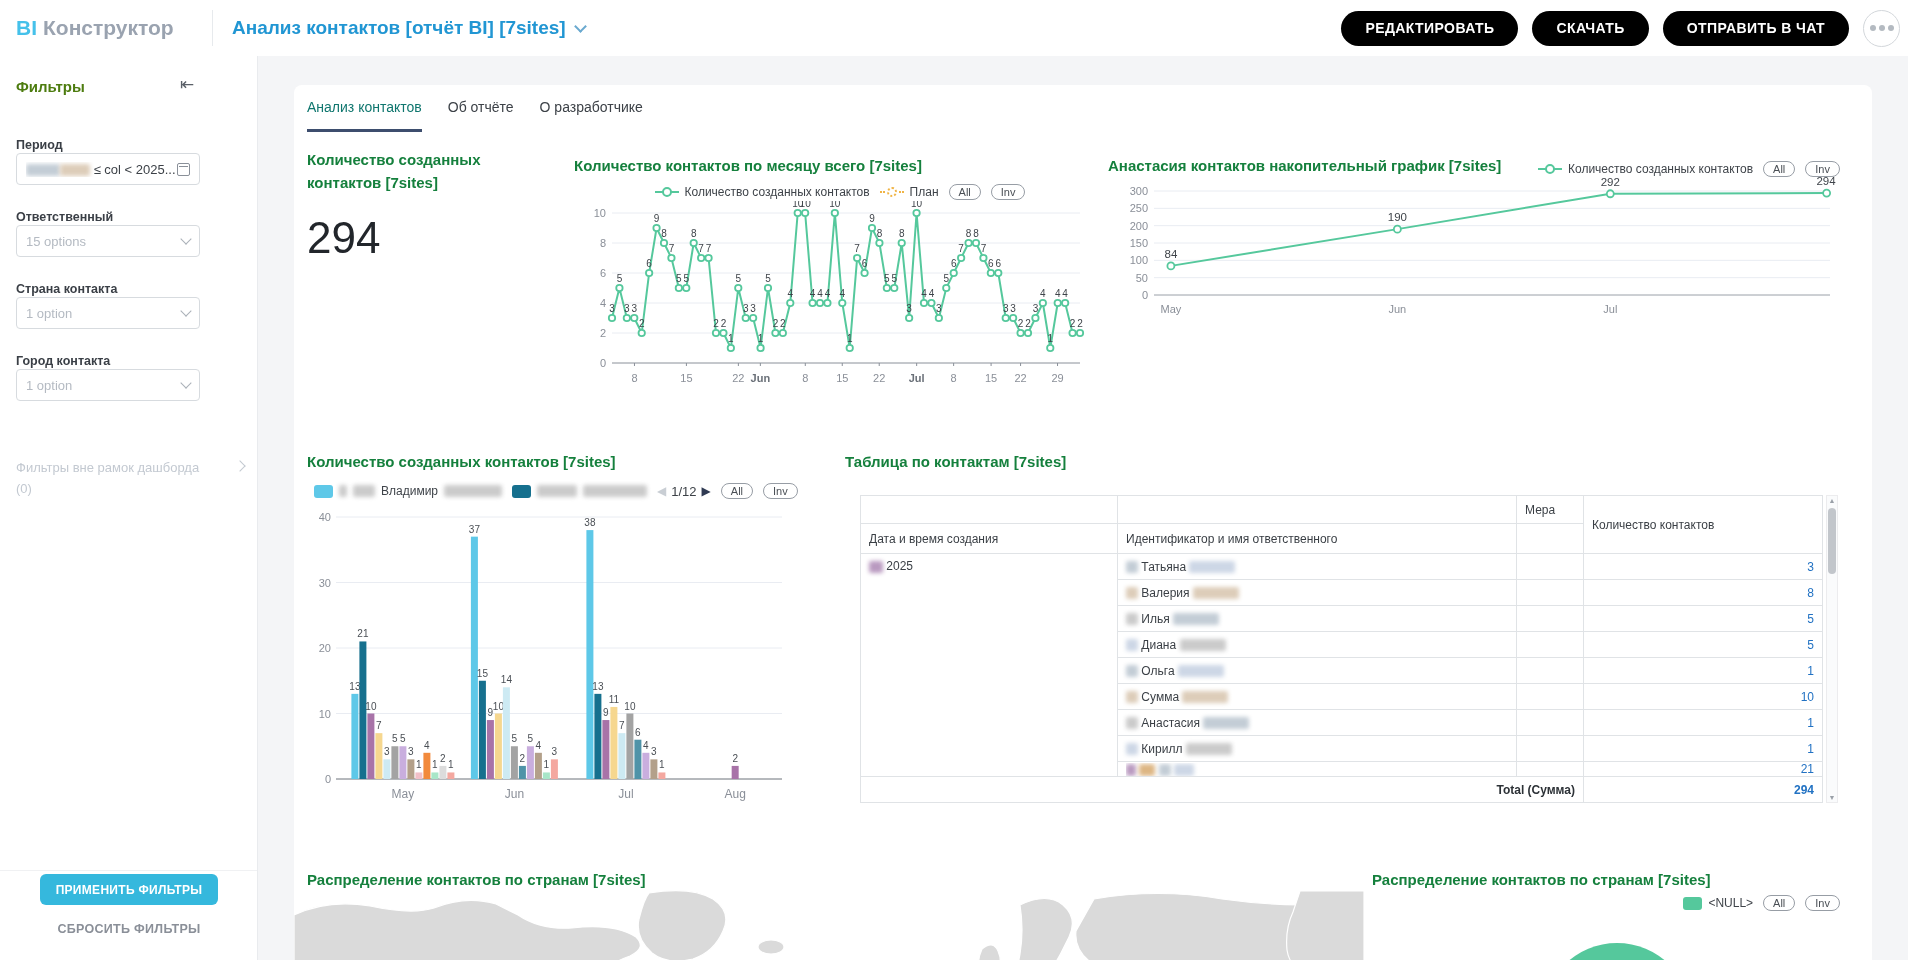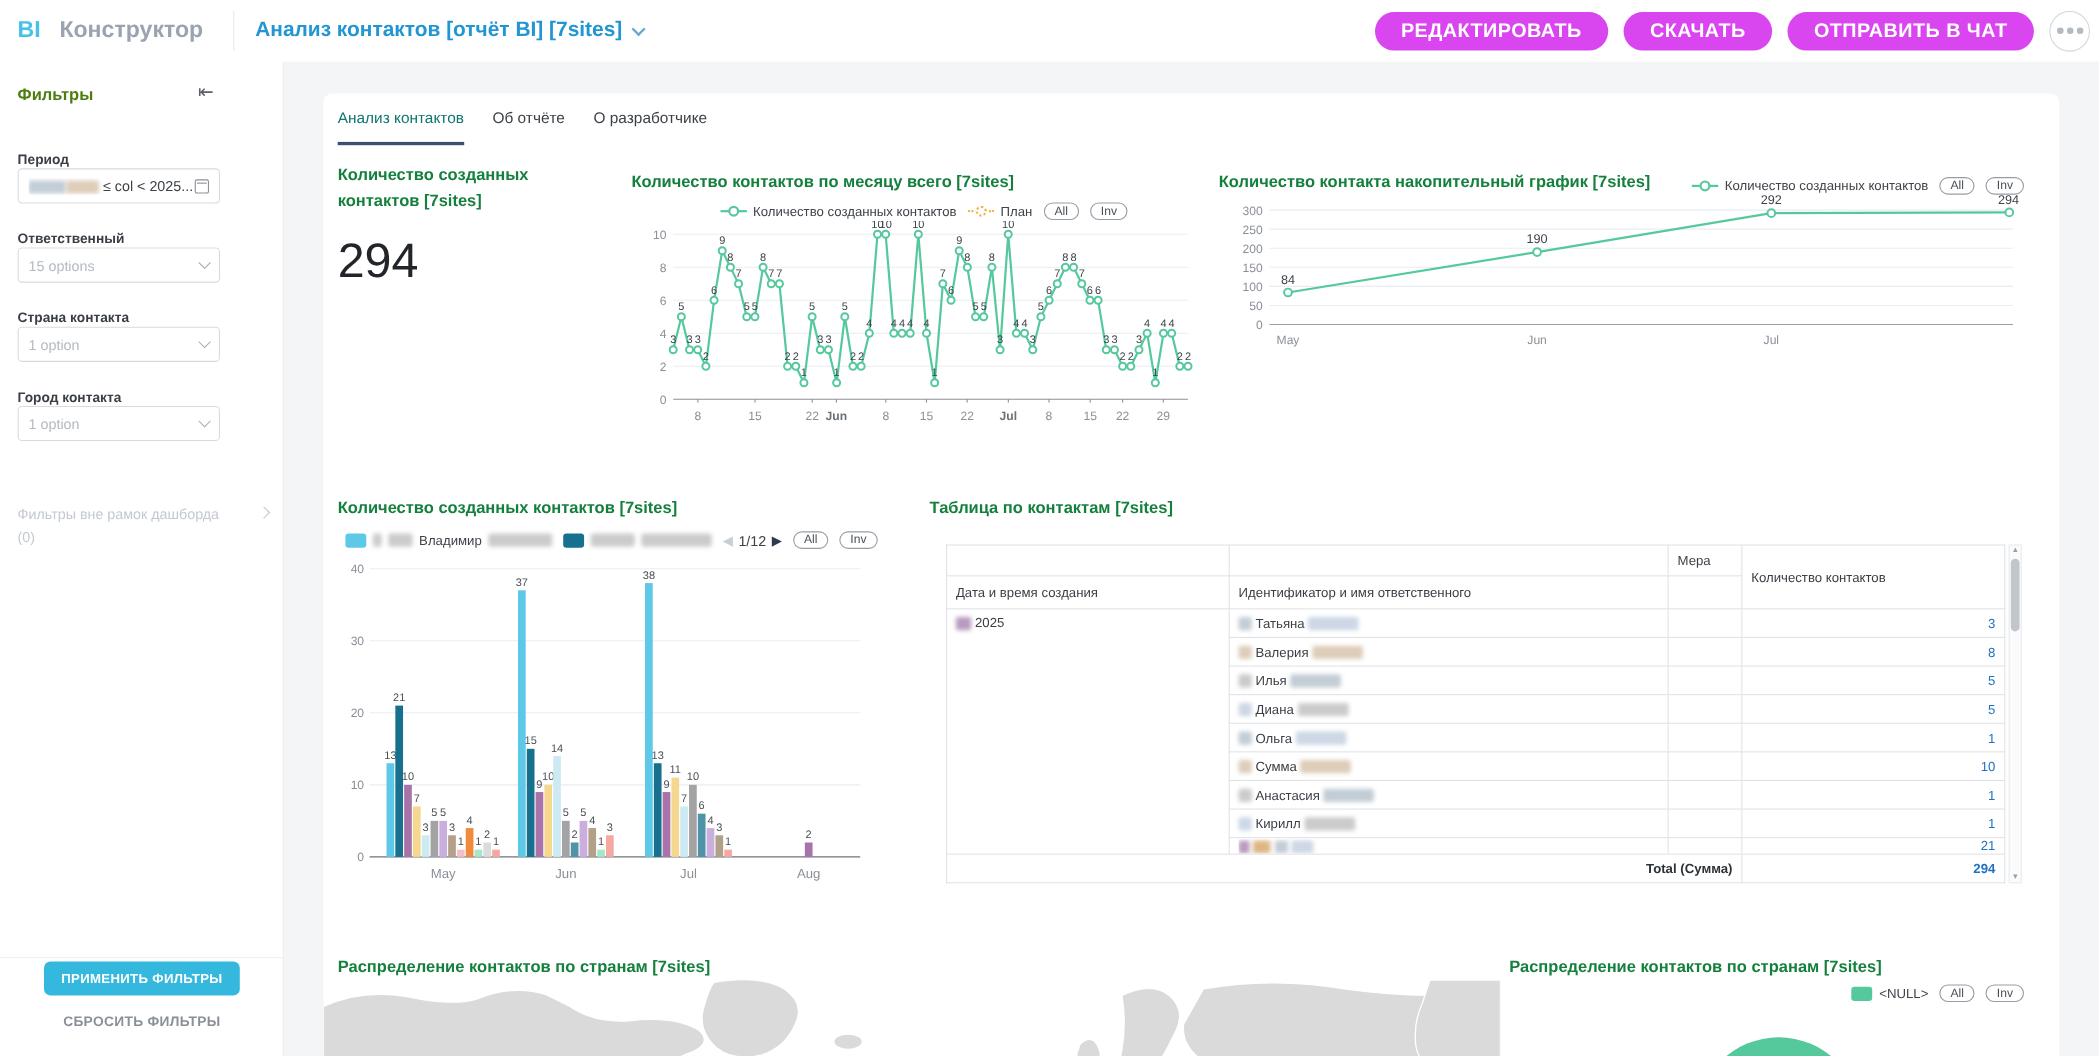--- a/index.html
+++ b/index.html
@@ -1,32 +1,32 @@
 <!DOCTYPE html>
 <html><head>
 <meta charset="utf-8">
 <style>
   * { margin:0; padding:0; box-sizing:border-box; }
   html,body { width:1908px; height:960px; overflow:hidden; background:#f4f5f7;
     font-family:"Liberation Sans","DejaVu Sans",sans-serif; }
   
   .header { position:absolute; left:0; top:0; width:1908px; height:56px; background:#fff; z-index:5;
     display:flex; align-items:center; }
-  .logo { position:absolute; left:16px; top:0; height:56px; display:flex; align-items:center; gap:17px;
+  .logo { position:absolute; left:16px; top:0; height:56px; display:flex; align-items:center; gap:6px;
     font-size:21px; font-weight:bold; }
   .logo .bi { color:#45c1ea; }
   .logo .word { color:#9aa3b0; }
   .hdr-divider { position:absolute; left:212px; top:10px; height:36px; width:1px; background:#e7eaed; }
   .report-title { position:absolute; left:232px; top:0; height:56px; display:flex; align-items:center; gap:10px;
     color:#2196d3; font-size:19px; font-weight:bold; cursor:pointer; }
   .chev { display:inline-block; width:9px; height:9px; border-right:2px solid #6aa9cf; border-bottom:2px solid #6aa9cf;
     transform:rotate(45deg); margin-top:-4px; }
   .hdr-actions { position:absolute; right:8px; top:0; height:56px; display:flex; align-items:center; gap:14px; }
-  .pill-btn { height:35px; border:none; border-radius:18px; background:#d946ef; color:#fff; font-weight:bold;
-    font-size:18px; letter-spacing:.4px; padding:0 24px; cursor:pointer; font-family:inherit; }
+  .pill-btn { height:35px; border:none; border-radius:18px; background:#000000; color:#fff; font-weight:bold;
+    font-size:14px; letter-spacing:.4px; padding:0 24px; cursor:pointer; font-family:inherit; }
   .more-btn { width:37px; height:37px; border-radius:50%; background:#fff; border:1px solid #d3d7db;
     display:flex; align-items:center; justify-content:center; gap:3px; cursor:pointer; }
   .more-btn i { width:6px; height:6px; border-radius:50%; background:#b4bac1; }
   
   .sidebar { position:absolute; left:0; top:56px; width:258px; bottom:0; background:#fff; border-right:1px solid #e9ebee; z-index:4; }
   .sb-title { position:absolute; left:16px; top:22px; font-size:15px; font-weight:bold; color:#4d7c0f; }
   .collapse-ic { position:absolute; left:180px; top:18px; font-size:17px; color:#5a6068; cursor:pointer; }
   .f-label { position:absolute; left:16px; font-size:12.5px; font-weight:bold; color:#3a3f46; }
   .f-box { position:absolute; left:16px; width:184px; height:32px; border:1px solid #d7dbdf; border-radius:4px;
     background:#fff; display:flex; align-items:center; padding:0 9px; font-size:13px; color:#b4bac2; cursor:pointer; }
@@ -343,21 +343,21 @@
           <circle cx="469.71428571428567" cy="102" r="3.2" fill="#fff" stroke="#55c89c" stroke-width="1.8"></circle>
           <text x="469.71428571428567" y="96" text-anchor="middle" font-size="10" fill="#3f444a">4</text>
           <circle cx="477.14285714285717" cy="102" r="3.2" fill="#fff" stroke="#55c89c" stroke-width="1.8"></circle>
           <text x="477.14285714285717" y="96" text-anchor="middle" font-size="10" fill="#3f444a">4</text>
           <circle cx="484.57142857142856" cy="132" r="3.2" fill="#fff" stroke="#55c89c" stroke-width="1.8"></circle>
           <text x="484.57142857142856" y="126" text-anchor="middle" font-size="10" fill="#3f444a">2</text>
           <circle cx="492" cy="132" r="3.2" fill="#fff" stroke="#55c89c" stroke-width="1.8"></circle>
           <text x="492" y="126" text-anchor="middle" font-size="10" fill="#3f444a">2</text>
         </svg></div>
 
-    <div class="panel-title" style="left:814px; top:72px;">Количество контакта накопительный график [7sites]</div>
+    <div class="panel-title" style="left:814px; top:72px;">Анастасия контактов накопительный график [7sites]</div>
     <div class="legend-row" style="left:950px; top:76px; width:596px; justify-content:flex-end;">
       <span class="lg-item">
         <span class="lmark" style="--c: #55c89c;"></span>
         <span>Количество созданных контактов</span>
       </span>
       <button class="mini-pill">All</button>
       <button class="mini-pill">Inv</button>
     </div>
     <div class="chartbox" id="chart-cumulative" style="left:818px; top:92px;"><svg width="728" height="142">
           <line x1="42" y1="118" x2="718" y2="118" stroke="#9aa0a8" stroke-width="1"></line>

